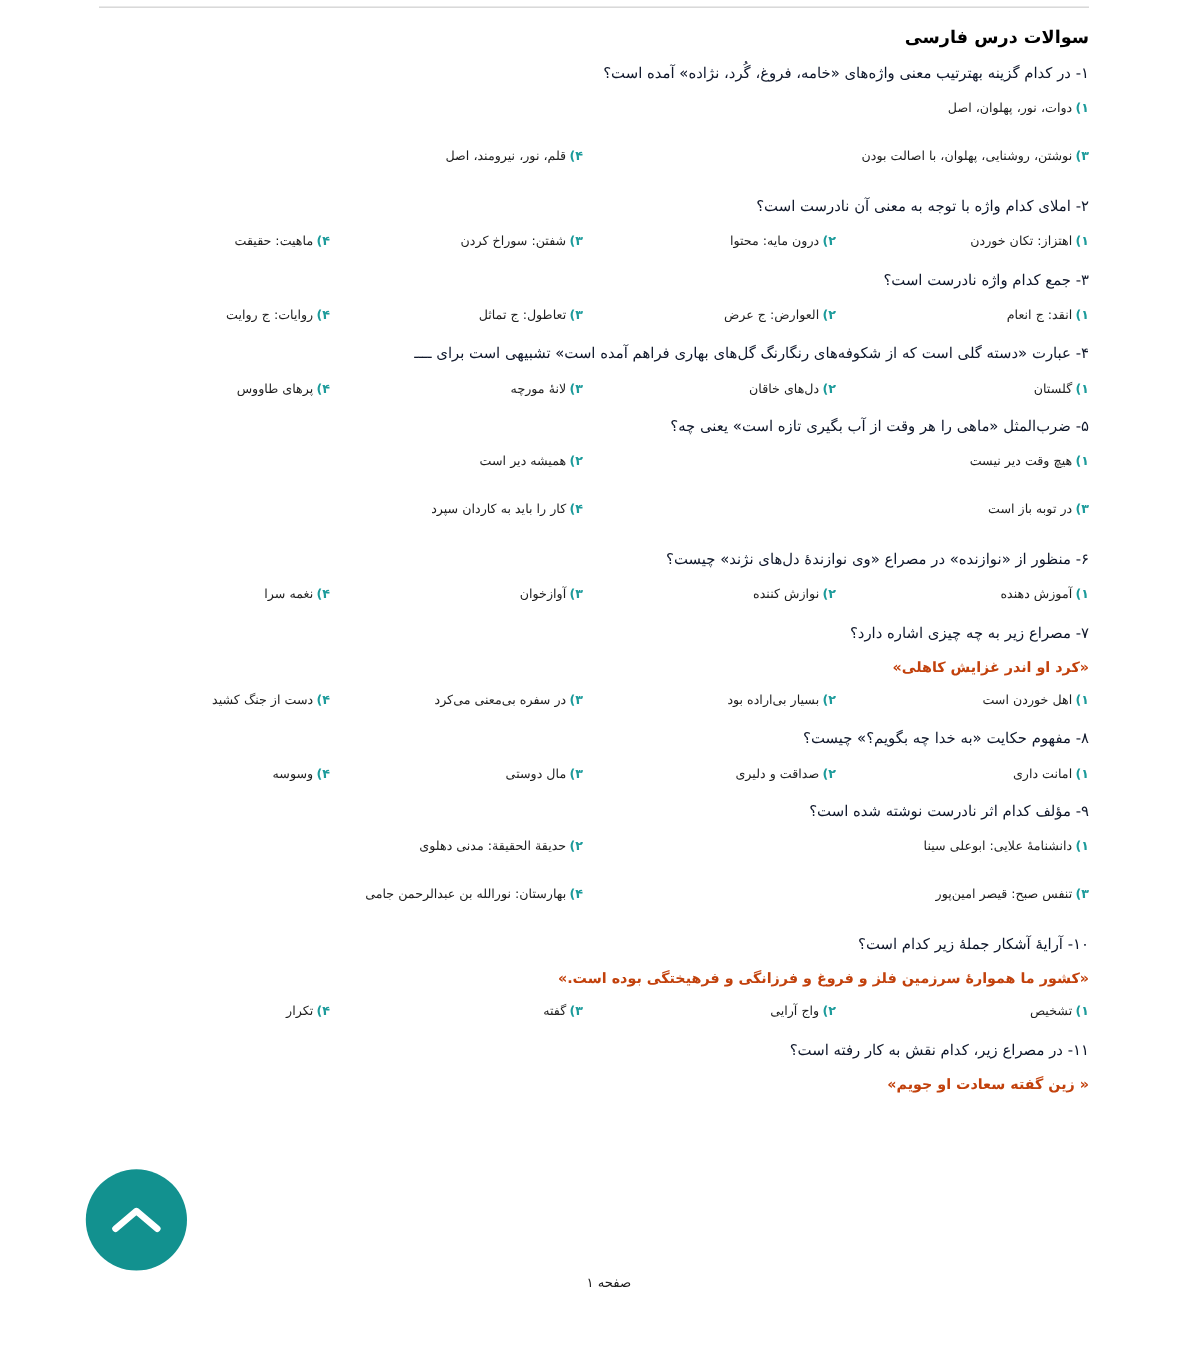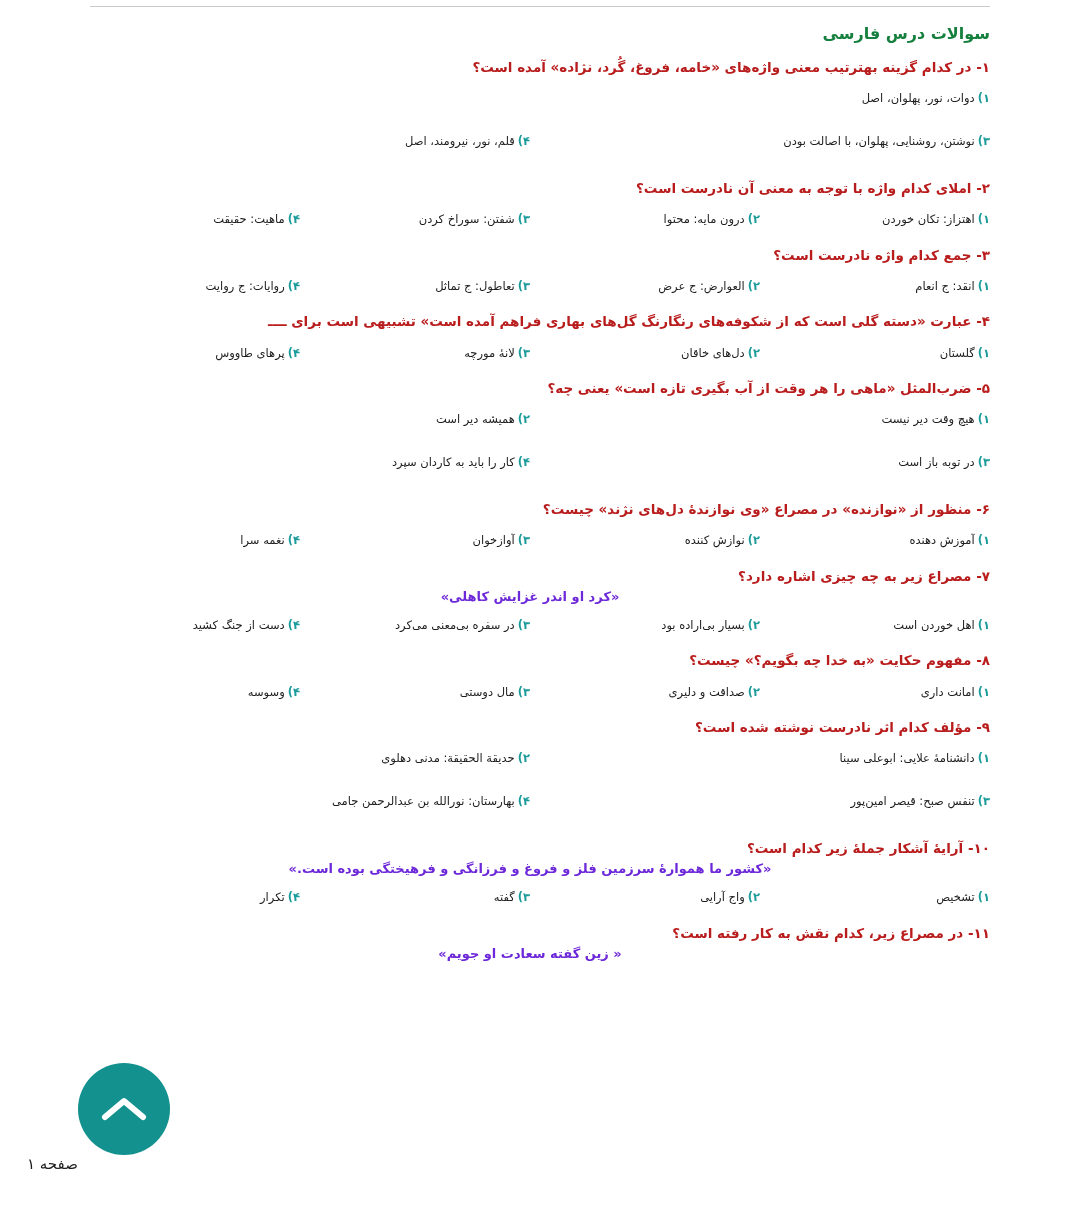--- a/index.html
+++ b/index.html
@@ -37,46 +37,46 @@
     top: 18px;
     right: 0;
     width: 1010px;
     padding: 0 90px 0 0;
     box-sizing: border-box;
   }
 
   .doc-title {
     font-size: 16px;
     font-weight: bold;
-    color: #15803d;
+    color: #000000;
     text-align: right;
     margin: 6px 0 14px 0;
     letter-spacing: 0.3px;
   }
 
   .question-block {
     margin-bottom: 16px;
   }
 
   .q-stem {
     font-size: 13.5px;
-    font-weight: bold;
-    text-align: right;
-    color: #b91c1c;
+    font-weight: normal;
+    text-align: right;
+    color: #0f172a;
     line-height: 1.5;
     white-space: nowrap;
     direction: rtl;
   }
 
   .q-verse {
     font-size: 13px;
     font-weight: bold;
-    text-align: center;
-    color: #6d28d9;
-    margin-top: 3px;
+    text-align: right;
+    color: #c2410c;
+    margin-top: 14px;
     direction: rtl;
   }
 
   .options {
     display: flex;
     flex-direction: row;
     direction: rtl;
     margin-top: 12px;
     width: 100%;
   }
@@ -102,22 +102,22 @@
 
   .opt .txt {
     color: #1d1d1d;
   }
 
   .page-footer {
     position: absolute;
     left: 0;
     right: 0;
     bottom: 58px;
-    text-align: left;
-    font-size: 15px;
+    text-align: center;
+    font-size: 12px;
     color: #1d1d1d;
     direction: rtl;
     margin-left: 27px;
   }
 
   .scroll-top-btn {
     position: absolute;
     left: 78px;
     top: 1063px;
     width: 92px;

